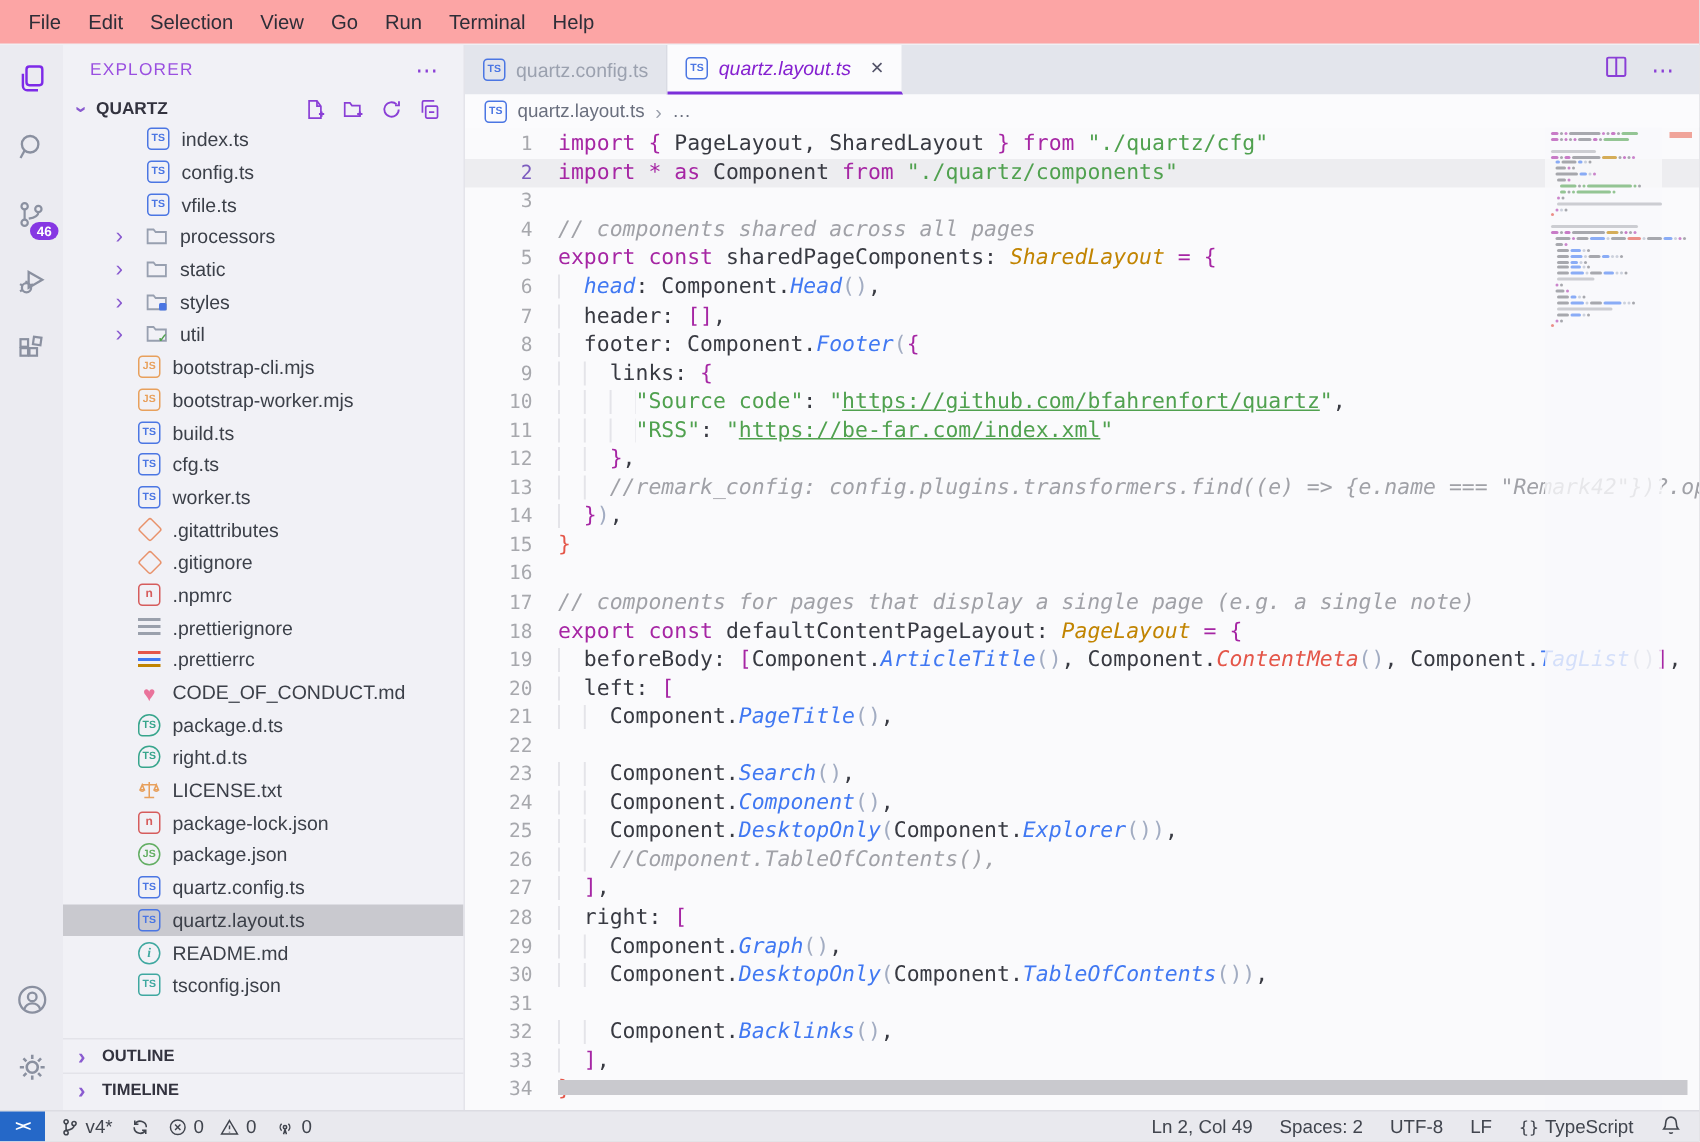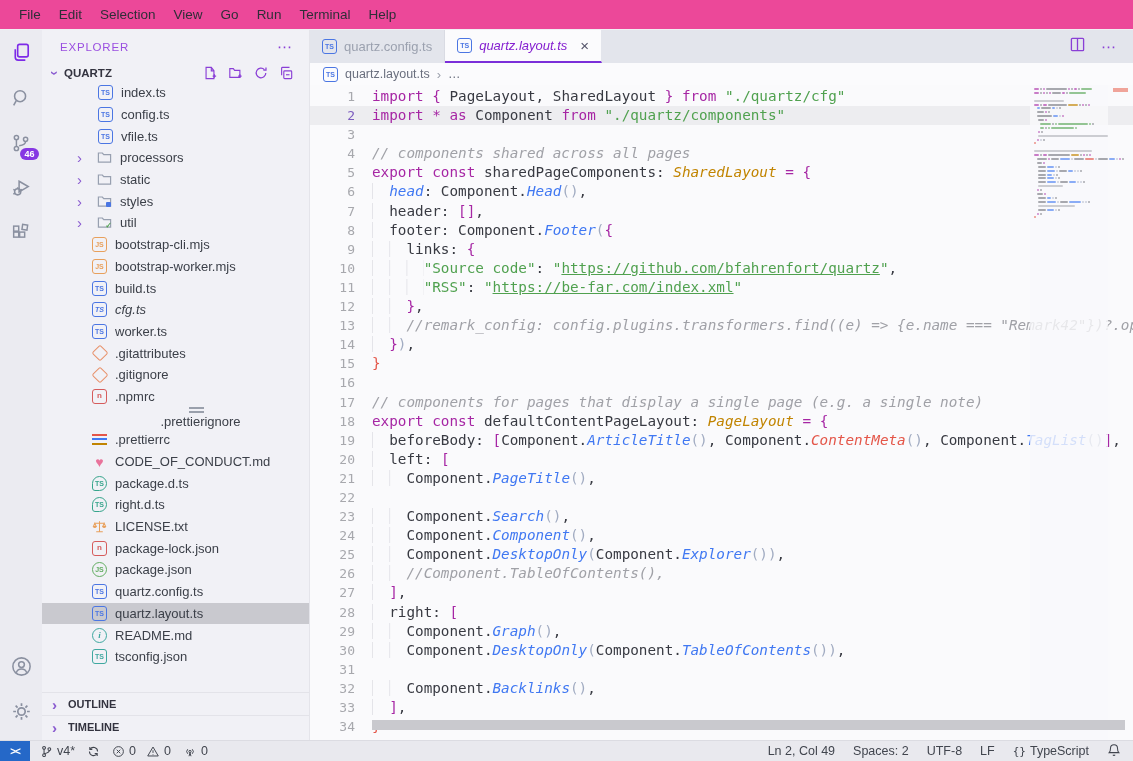--- a/index.html
+++ b/index.html
@@ -1,18 +1,18 @@
 <!DOCTYPE html>
 <html><head>
 <meta charset="utf-8">
 <style>
   html,body{margin:0;padding:0;background:#D0D0D6;}
   #app{width:1133px;height:761px;position:relative;background:#FAFAFC;font-family:"Liberation Sans",sans-serif;overflow:hidden;-webkit-font-smoothing:antialiased;}
   
-  .menubar{height:30px;background:#ec4899;display:flex;align-items:center;padding-left:10px;font-size:13.5px;color:#2E2E38;border-bottom:1px solid #F0F0F4;box-sizing:border-box;}
+  .menubar{height:30px;background:#fca5a5;display:flex;align-items:center;padding-left:10px;font-size:13.5px;color:#2E2E38;border-bottom:1px solid #F0F0F4;box-sizing:border-box;}
   .menu-item{padding:3px 9px;border-radius:4px;cursor:default;}
   
   .main{position:absolute;top:30px;left:0;right:0;bottom:21px;display:flex;}
   
   .activitybar{width:42px;background:#EBEBF1;display:flex;flex-direction:column;align-items:center;flex:none;}
   .ab-icon{width:42px;height:45px;display:flex;align-items:center;justify-content:center;position:relative;color:#8A90A0;}
   .ab-icon svg{display:block;}
   .badge{position:absolute;right:3px;bottom:5px;background:#8637E3;color:#fff;font-size:9px;font-weight:bold;border-radius:9px;padding:1.5px 4.5px;line-height:1;}
   .ab-bottom{margin-top:auto;margin-bottom:6px;display:flex;flex-direction:column;align-items:center;}
   
@@ -261,21 +261,21 @@
             <span>bootstrap-cli.mjs</span>
           </div>
           <div class="tree-row" style="padding-left: 50px;">
             <span class="fi fi-js">JS</span>
             <span>bootstrap-worker.mjs</span>
           </div>
           <div class="tree-row" style="padding-left: 50px;">
             <span class="fi fi-ts">TS</span>
             <span>build.ts</span>
           </div>
-          <div class="tree-row" style="padding-left: 50px; font-style: italic;">
+          <div class="tree-row" style="padding-left: 50px;">
             <span class="fi fi-ts">TS</span>
             <span>cfg.ts</span>
           </div>
           <div class="tree-row" style="padding-left: 50px;">
             <span class="fi fi-ts">TS</span>
             <span>worker.ts</span>
           </div>
           <div class="tree-row" style="padding-left: 50px;">
             <span class="fi fi-git">
               <span class="diamond"></span>
@@ -285,21 +285,21 @@
           <div class="tree-row" style="padding-left: 50px;">
             <span class="fi fi-git">
               <span class="diamond"></span>
             </span>
             <span>.gitignore</span>
           </div>
           <div class="tree-row" style="padding-left: 50px;">
             <span class="fi fi-npm">n</span>
             <span>.npmrc</span>
           </div>
-          <div class="tree-row" style="padding-left: 50px; flex-direction: column;">
+          <div class="tree-row" style="padding-left: 50px;">
             <span class="fi fi-prettier"></span>
             <span>.prettierignore</span>
           </div>
           <div class="tree-row" style="padding-left: 50px;">
             <span class="fi fi-prettier-color"></span>
             <span>.prettierrc</span>
           </div>
           <div class="tree-row" style="padding-left: 50px;">
             <span class="fi fi-heart">♥</span>
             <span>CODE_OF_CONDUCT.md</span>

